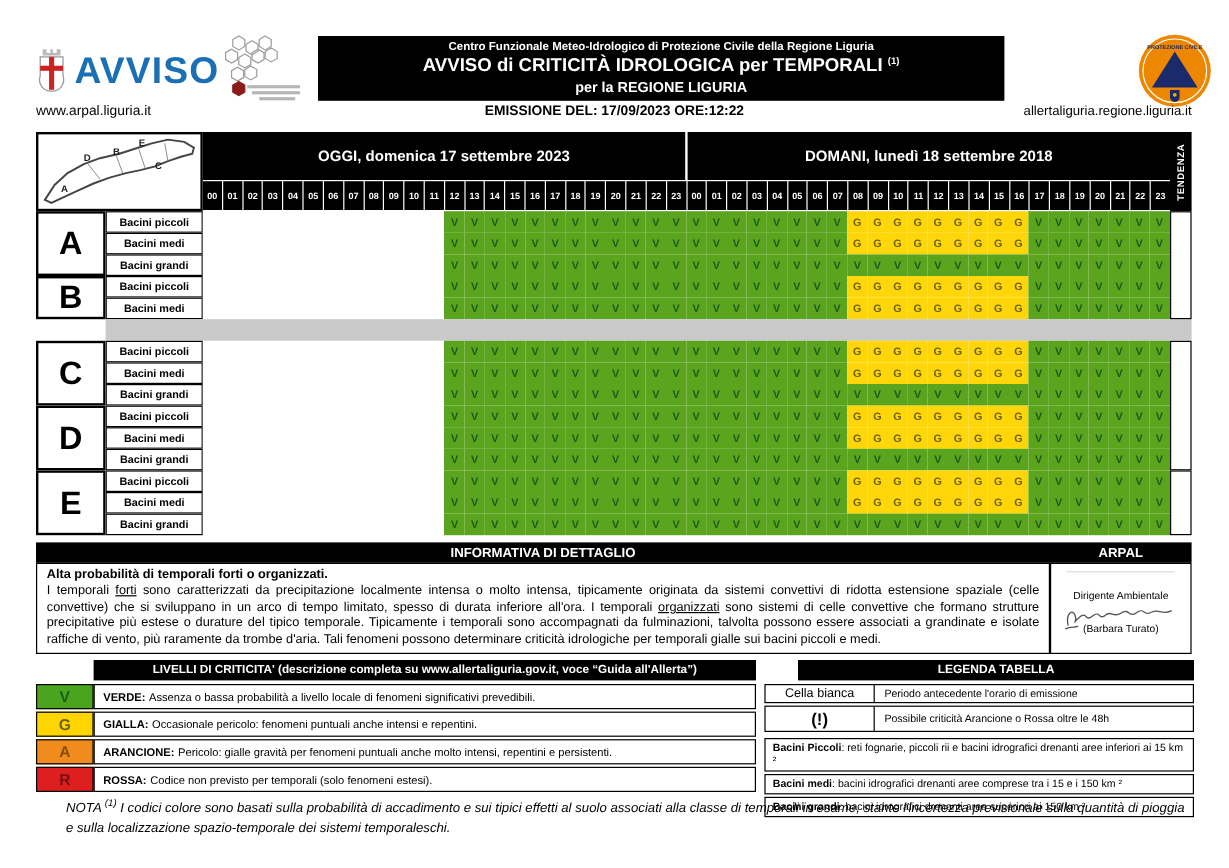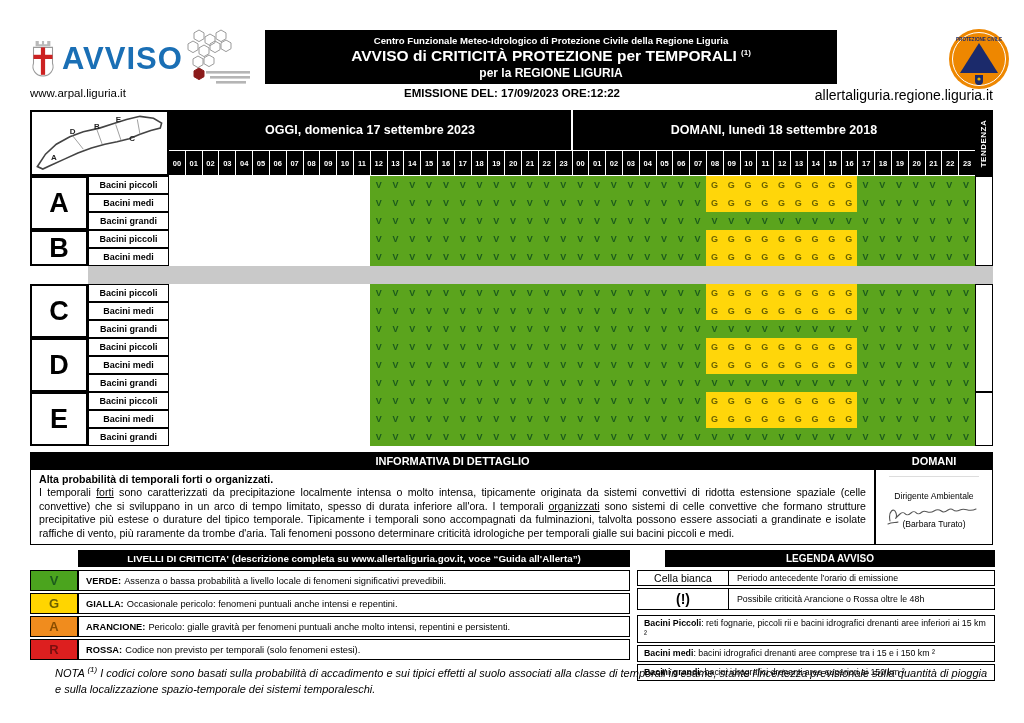--- a/index.html
+++ b/index.html
@@ -9,21 +9,21 @@
   #arpal-logo{left:30px;top:40px;display:flex;align-items:center;gap:6px;}
   #arpal-text{font-size:31px;font-weight:bold;color:#1a6fb5;letter-spacing:1px;}
   #banner{left:265px;top:30px;width:572px;height:54px;background:#000;color:#fff;
     display:flex;flex-direction:column;justify-content:center;text-align:center;gap:1px;}
   #banner .l1{font-size:9.6px;font-weight:bold;}
   #banner .l2{font-size:15.5px;font-weight:bold;}
   #banner .l2 sup{font-size:8px;}
   #banner .l3{font-size:12px;font-weight:bold;}
   #emission{left:0;top:87px;width:100%;text-align:center;font-size:11.5px;font-weight:bold;}
   #url-left{left:30px;top:87px;font-size:11.5px;}
-  #url-right{top:87px;right:31px;font-size:14px;text-align:center;}
+  #url-right{top:87px;right:31px;font-size:11px;text-align:center;}
   #hex-logo{left:172px;top:28px;}
   #pc-logo{left:948px;top:28px;width:62px;height:62px;}
   
   #alert-table{left:30px;top:110px;width:963px;height:336px;}
   #map-box{left:0;top:0;width:139px;height:66px;border:2px solid #000;box-sizing:border-box;background:#fff;}
   .map-letter{position:absolute;font-size:8px;font-weight:bold;color:#222;}
   .day-head{top:0;height:40px;background:#000;color:#fff;display:flex;align-items:center;
     justify-content:center;font-size:12.5px;font-weight:bold;}
   #oggi-head{left:139px;width:402px;}
   #domani-head{left:543px;width:402px;}
@@ -119,21 +119,21 @@
       <use href="#hx" x="32" y="27"></use>
     <polygon points="27,40 32,42.9 32,48.7 27,51.6 22,48.7 22,42.9" fill="#8b1a1a" stroke="#8b1a1a"></polygon>
     <rect x="34" y="43" width="44" height="2.6" fill="#b5b5b5"></rect>
     <rect x="38" y="48" width="40" height="2.6" fill="#b5b5b5"></rect>
     <rect x="44" y="53" width="30" height="2.6" fill="#b5b5b5"></rect>
   </svg>
 </div>
 
 <div class="abs" id="banner">
   <div class="l1">Centro Funzionale Meteo-Idrologico di Protezione Civile della Regione Liguria</div>
-  <div class="l2"><span>AVVISO di CRITICITÀ PROTEZIONE per TEMPORALI</span> <sup>(1)</sup></div>
+  <div class="l2"><span>AVVISO di CRITICITÀ IDROLOGICA per TEMPORALI</span> <sup>(1)</sup></div>
   <div class="l3">per la REGIONE LIGURIA</div>
 </div>
 
 <div class="abs" id="pc-logo">
   <svg width="62" height="62" viewBox="0 0 62 62">
     <circle cx="31" cy="31" r="30" fill="#ee8700"></circle>
     <circle cx="31" cy="31" r="26.5" fill="none" stroke="#fff" stroke-width="1"></circle>
     <text x="31" y="13" text-anchor="middle" font-size="4.6" font-weight="bold" fill="#1b2a6b" font-family="Liberation Sans, sans-serif">PROTEZIONE CIVILE</text>
     <polygon points="31,15 50,45 12,45" fill="#1b2a6b"></polygon>
     <path d="M27 47 h8 v6 a4 4 0 0 1 -4 4 a4 4 0 0 1 -4 -4 z" fill="#1b2a6b"></path>
@@ -905,21 +905,21 @@
       <div class="cell v" style="grid-area: 15 / 48;">V</div>
       <div class="cell v" style="grid-area: 15 / 49;">V</div>
       <div class="cell v" style="grid-area: 15 / 50;">V</div>
       <div class="tend-cell" style="grid-area: 1 / 51 / span 5;"></div>
       <div class="tend-cell" style="grid-area: 7 / 51 / span 6;"></div>
       <div class="tend-cell" style="grid-area: 13 / 51 / span 3;"></div>
     </div>
 </div>
 
 <div class="abs" id="info-bar">INFORMATIVA DI DETTAGLIO</div>
-<div class="abs" id="firma-bar">DOMANI</div>
+<div class="abs" id="firma-bar">ARPAL</div>
 <div class="abs" id="info-box">
   <span class="lead">Alta probabilità di temporali forti o organizzati.</span><br>
   <span>I temporali </span><span class="und">forti</span><span> sono caratterizzati da precipitazione localmente intensa o molto intensa, tipicamente originata da sistemi convettivi di ridotta estensione spaziale (celle convettive) che si sviluppano in un arco di tempo limitato, spesso di durata inferiore all'ora. I temporali </span><span class="und">organizzati</span><span> sono sistemi di celle convettive che formano strutture precipitative più estese o durature del tipico temporale. Tipicamente i temporali sono accompagnati da fulminazioni, talvolta possono essere associati a grandinate e isolate raffiche di vento, più raramente da trombe d'aria. Tali fenomeni possono determinare criticità idrologiche per temporali gialle sui bacini piccoli e medi.</span>
 </div>
 <div class="abs" id="firma-box">
   <div class="faint"></div>
   <div class="role">Dirigente Ambientale</div>
   <svg width="100" height="24" viewBox="0 0 100 24">
     <path d="M6 20 C4 10 10 6 12 12 C14 18 8 20 16 13 C22 8 20 18 27 12 C33 7 31 17 38 11 C42 8 44 14 50 10 C58 5 56 15 64 9 C70 5 68 13 76 9 C82 6 84 12 92 8 M4 23 C8 21 12 22 14 21" stroke="#555" stroke-width="1.1" fill="none" stroke-linecap="round"></path>
   </svg>
@@ -943,21 +943,21 @@
       <b>ARANCIONE:</b>
       <span>Pericolo: gialle gravità per fenomeni puntuali anche molto intensi, repentini e persistenti.</span>
     </div>
     <div class="lvl-swatch" style="background: rgb(221, 31, 31); color: rgb(122, 15, 15);">R</div>
     <div class="lvl-desc">
       <b>ROSSA:</b>
       <span>Codice non previsto per temporali (solo fenomeni estesi).</span>
     </div>
   </div>
 
-<div class="abs" id="legenda-title">LEGENDA AVVISO</div>
+<div class="abs" id="legenda-title">LEGENDA TABELLA</div>
 <div class="abs" id="legenda-rows">
   <div class="lg-row r1">
     <div class="lg-term">Cella bianca</div>
     <div class="lg-desc">Periodo antecedente l'orario di emissione</div>
   </div>
   <div class="lg-row r2">
     <div class="lg-term bang">(!)</div>
     <div class="lg-desc">Possibile criticità Arancione o Rossa oltre le 48h</div>
   </div>
   <div id="basin-defs">

